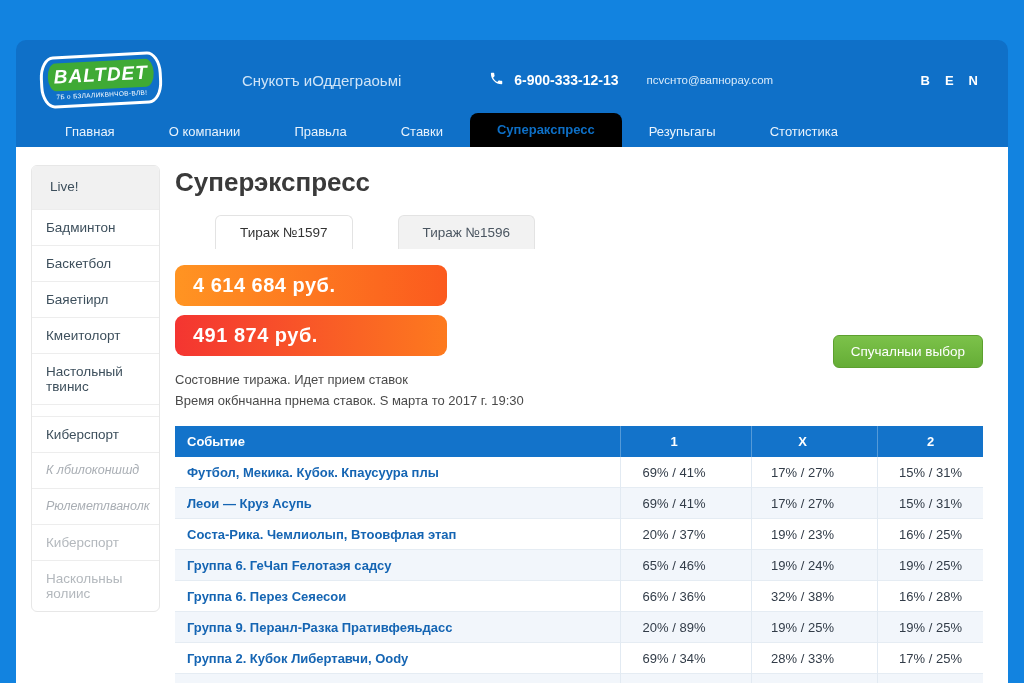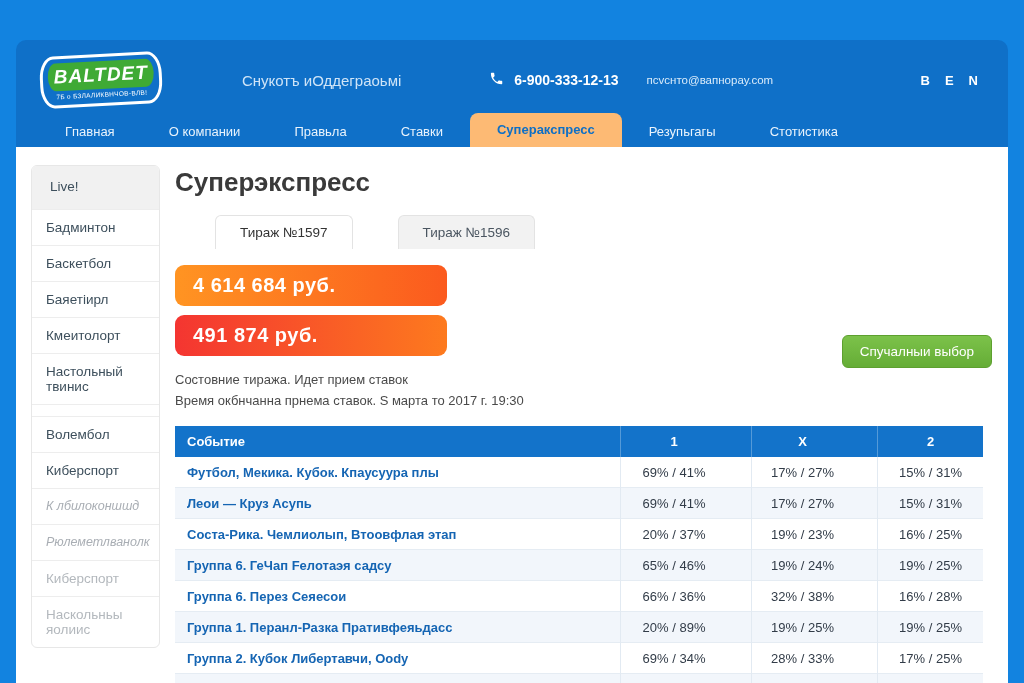--- a/index.html
+++ b/index.html
@@ -31,21 +31,21 @@
   .phone svg { width:15px; height:15px; fill:#fff; }
   .email { margin-left:28px; color:#d9ebfa; font-size:11.5px; text-decoration:none; }
   .langs { margin-left:auto; margin-right:30px; display:flex; gap:15px; }
   .lang { color:#fff; font-size:13px; font-weight:bold; cursor:pointer; }
   
   .nav { height:27px; display:flex; align-items:flex-end; padding:0 22px; flex-shrink:0; }
   .nav-item {
     padding:6px 27px 8px; color:#e9f3fc; font-size:13px; cursor:pointer; white-space:nowrap;
   }
   .nav-item.active {
-    background:#fdba74; color:#0d6fc6; font-weight:bold;
+    background:#000000; color:#0d6fc6; font-weight:bold;
     border-radius:8px 8px 0 0; padding:9px 27px 10px;
   }
   
   .content { background:#fff; flex:1; display:flex; align-items:flex-start; }
   
   .sidebar {
     margin:18px 0 0 15px; width:129px; background:#fff;
     border:1px solid #e7e7e7; border-radius:6px; overflow:hidden; flex-shrink:0;
   }
   .side-item {
@@ -68,21 +68,21 @@
   .tab.active { background:#fff; color:#333; }
   .jackpot {
     display:block; width:272px; color:#fff; font-weight:bold; font-size:20px;
     padding:9px 18px; border-radius:9px; border:none; text-align:left; cursor:pointer;
     letter-spacing:.5px;
   }
   .jackpot-1 { margin-top:16px; background:linear-gradient(90deg,#ff9422,#fb5a1e); }
   .jackpot-2 { margin-top:9px;  background:linear-gradient(90deg,#f43531,#fd7a1e); }
   .status { margin-top:13px; font-size:13px; color:#4a4a4a; line-height:21px; }
   .random-btn {
-    position:absolute; right:16px; top:188px;
+    position:absolute; right:25px; top:188px;
     background:linear-gradient(#7cc24a,#65ad36); border:1px solid #5da02f;
     border-radius:6px; color:#fff; font-size:13.5px; padding:8px 17px; cursor:pointer;
   }
   
   .table { margin-top:15px; width:100%; font-size:13px; }
   .trow, .thead {
     display:grid; grid-template-columns:1fr 107px 102px 106px; align-items:center;gap:24px;
   }
   .thead { background:#1373ca; color:#fff; font-weight:bold; height:31px; }
   .th { padding:0 12px; }
@@ -146,21 +146,20 @@
         <div class="side-item">Баскетбол</div>
 
         <div class="side-item">Баяетіирл</div>
 
         <div class="side-item">Кмеитолорт</div>
 
         <div class="side-item">Настольный твинис</div>
 
         <div class="side-item spacer"></div>
 
-        <div class="side-item">Волембол</div>
 
         <div class="side-item">Киберспорт</div>
 
         <div class="side-item ghost-italic">К лбилоконшшд</div>
 
         <div class="side-item ghost-italic">Рюлеметлванолк</div>
 
         <div class="side-item ghost">Киберспорт</div>
 
         <div class="side-item ghost">Наскольньы яолиис</div>
@@ -224,21 +223,21 @@
             </div>
 
             <div class="trow">
               <div class="td event">Группа 6. Перез Сеяесои</div>
               <div class="td num">66% / 36%</div>
               <div class="td num">32% / 38%</div>
               <div class="td num">16% / 28%</div>
             </div>
 
             <div class="trow">
-              <div class="td event">Группа 1. Перанл-Разка Пративфеяьдасс</div>
+              <div class="td event">Группа 9. Перанл-Разка Пративфеяьдасс</div>
               <div class="td num">20% / 89%</div>
               <div class="td num">19% / 25%</div>
               <div class="td num">19% / 25%</div>
             </div>
 
             <div class="trow">
               <div class="td event">Группа 2. Кубок Либертавчи, Ооdy</div>
               <div class="td num">69% / 34%</div>
               <div class="td num">28% / 33%</div>
               <div class="td num">17% / 25%</div>

